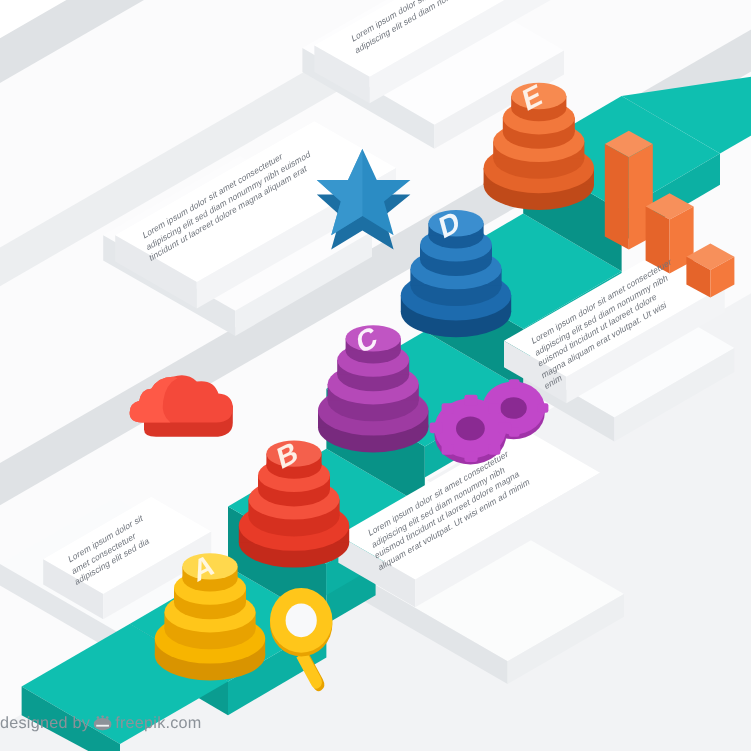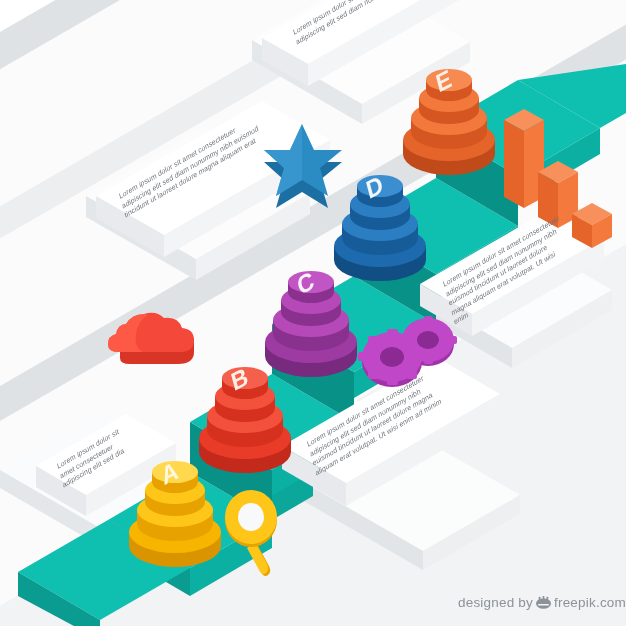--- a/index.html
+++ b/index.html
@@ -32,21 +32,21 @@
     line-height:1.32;
     letter-spacing:.1px;
     overflow:hidden;
   }
   .card-txt { display:block; }
 
   
   #footer {
     position:absolute;
     left:0; right:0; bottom:14px;
-    text-align:right;
+    text-align:left;
     font-size:13.5px;
     color:#8c9299;
     letter-spacing:.2px;
   }
   #footer .crown { display:inline-block; vertical-align:-2px; margin:0 3px; }
 
   .nosel { user-select:none; }
 </style>
 </head>
 <body>

